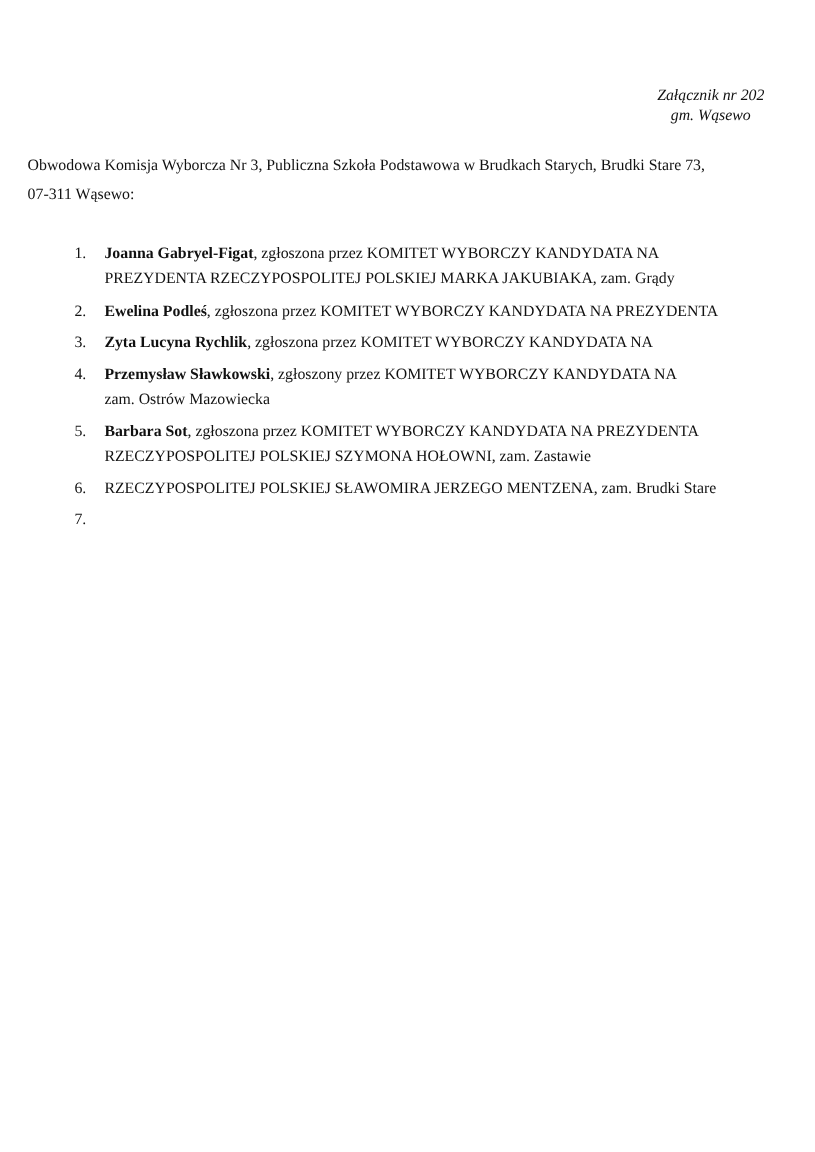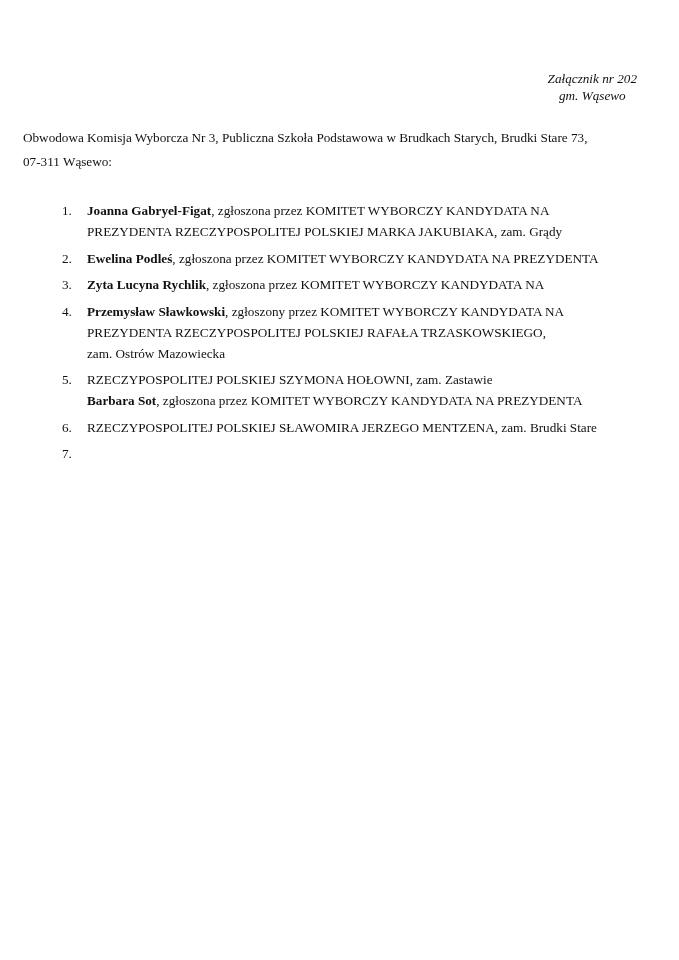--- a/index.html
+++ b/index.html
@@ -35,27 +35,26 @@
     <span class="num">2.</span>
     <div><span class="name">Ewelina Podleś</span><span>, zgłoszona przez KOMITET WYBORCZY KANDYDATA NA PREZYDENTA</span></div>
   </li>
   <li class="item">
     <span class="num">3.</span>
     <div><span class="name">Zyta Lucyna Rychlik</span><span>, zgłoszona przez KOMITET WYBORCZY KANDYDATA NA</span></div>
   </li>
   <li class="item">
     <span class="num">4.</span>
     <div><span class="name">Przemysław Sławkowski</span><span>, zgłoszony przez KOMITET WYBORCZY KANDYDATA NA</span></div>
-    <div>PREZYDENTA RZECZYPOSPOLITEJ POLSKIEJ RAFAŁA TRZASKOWSKIEGO,</div>
     <div>zam. Ostrów Mazowiecka</div>
   </li>
   <li class="item">
     <span class="num">5.</span>
+    <div><span class="name">Barbara Sot</span><span>, zgłoszona przez KOMITET WYBORCZY KANDYDATA NA PREZYDENTA</span></div>
     <div>RZECZYPOSPOLITEJ POLSKIEJ SZYMONA HOŁOWNI, zam. Zastawie</div>
-    <div><span class="name">Barbara Sot</span><span>, zgłoszona przez KOMITET WYBORCZY KANDYDATA NA PREZYDENTA</span></div>
   </li>
   <li class="item">
     <span class="num">6.</span>
     <div>RZECZYPOSPOLITEJ POLSKIEJ SŁAWOMIRA JERZEGO MENTZENA, zam. Brudki Stare</div>
   </li>
   <li class="item">
     <span class="num">7.</span>
   </li>
 </ol>
 

